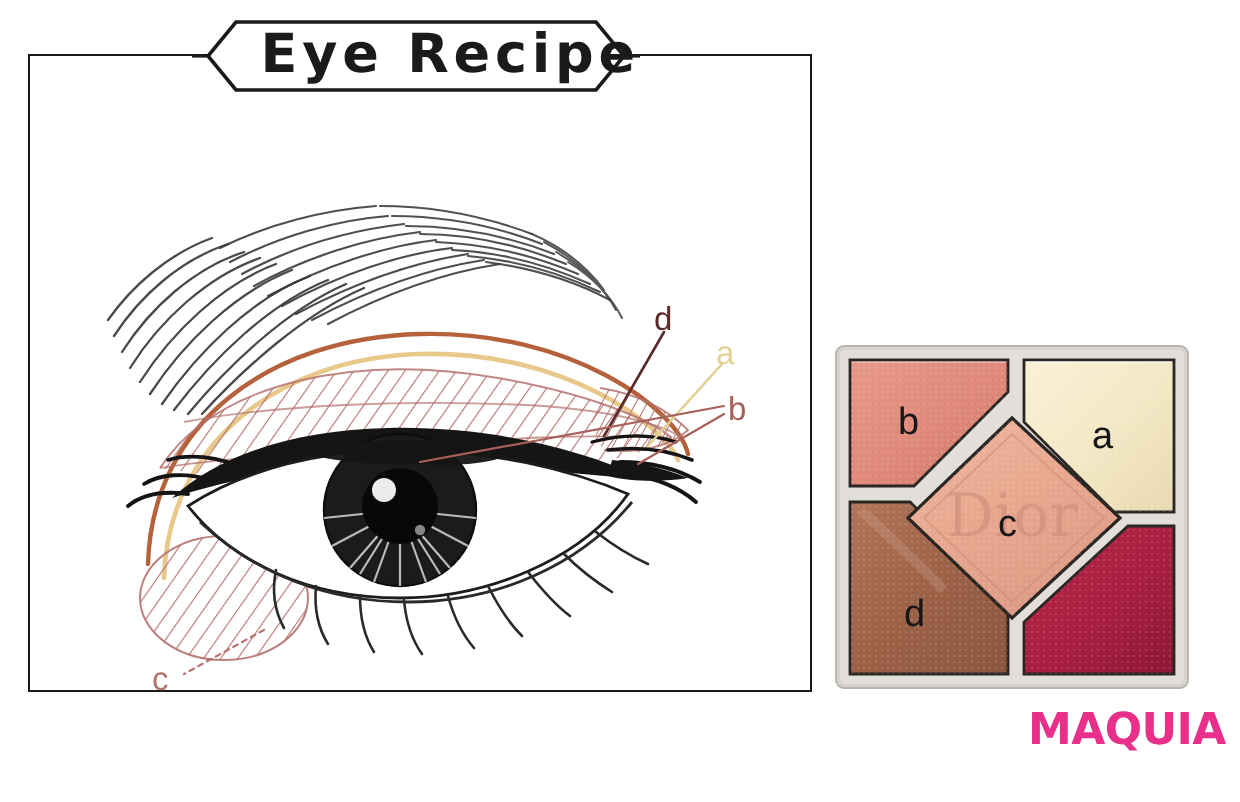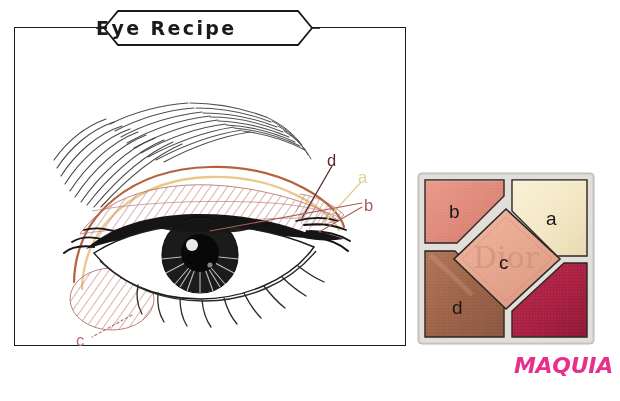--- a/index.html
+++ b/index.html
@@ -55,23 +55,23 @@
     left: 0; top: 0;
     display: block;
   }
   #title-text {
     position: absolute;
     left: 0;
     top: 0;
     width: 224px;
     height: 38px;
     line-height: 38px;
-    text-align: left;
+    text-align: right;
     font-family: "DejaVu Sans", sans-serif;
-    font-size: 19px;
+    font-size: 27px;
     font-weight: bold;
     letter-spacing: 2.4px;
     color: #1a1a1a;
     white-space: nowrap;
   }
 
   
   #eye-art {
     position: absolute;
     left: 0; top: 0;
@@ -123,21 +123,20 @@
     position: absolute;
     left: 514px;
     top: 353px;
     font-family: "DejaVu Sans", sans-serif;
     font-size: 22px;
     font-weight: bold;
     letter-spacing: -0.3px;
     color: #e8308a;
     z-index: 5;
     white-space: nowrap;
-    font-style: italic;
   }
 </style>
 </head>
 <body>
 
 <div id="stage">
 
   <div id="diagram-panel">
     <div id="diagram-frame"></div>
 

